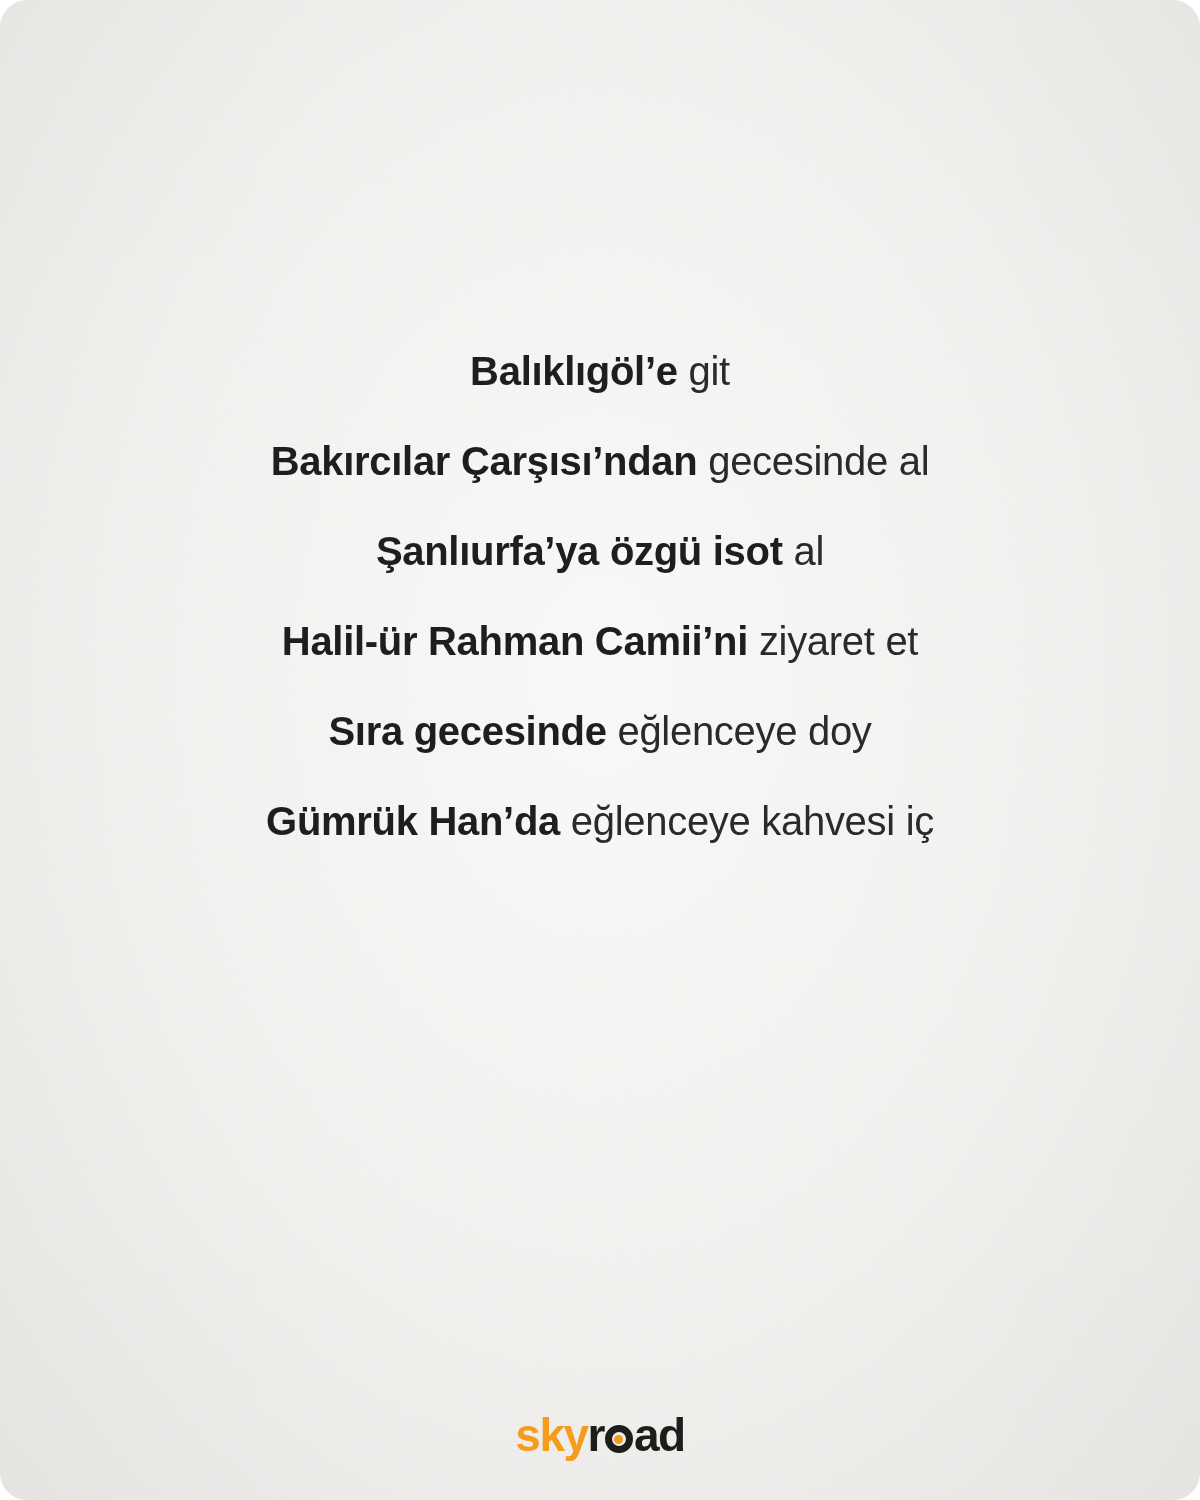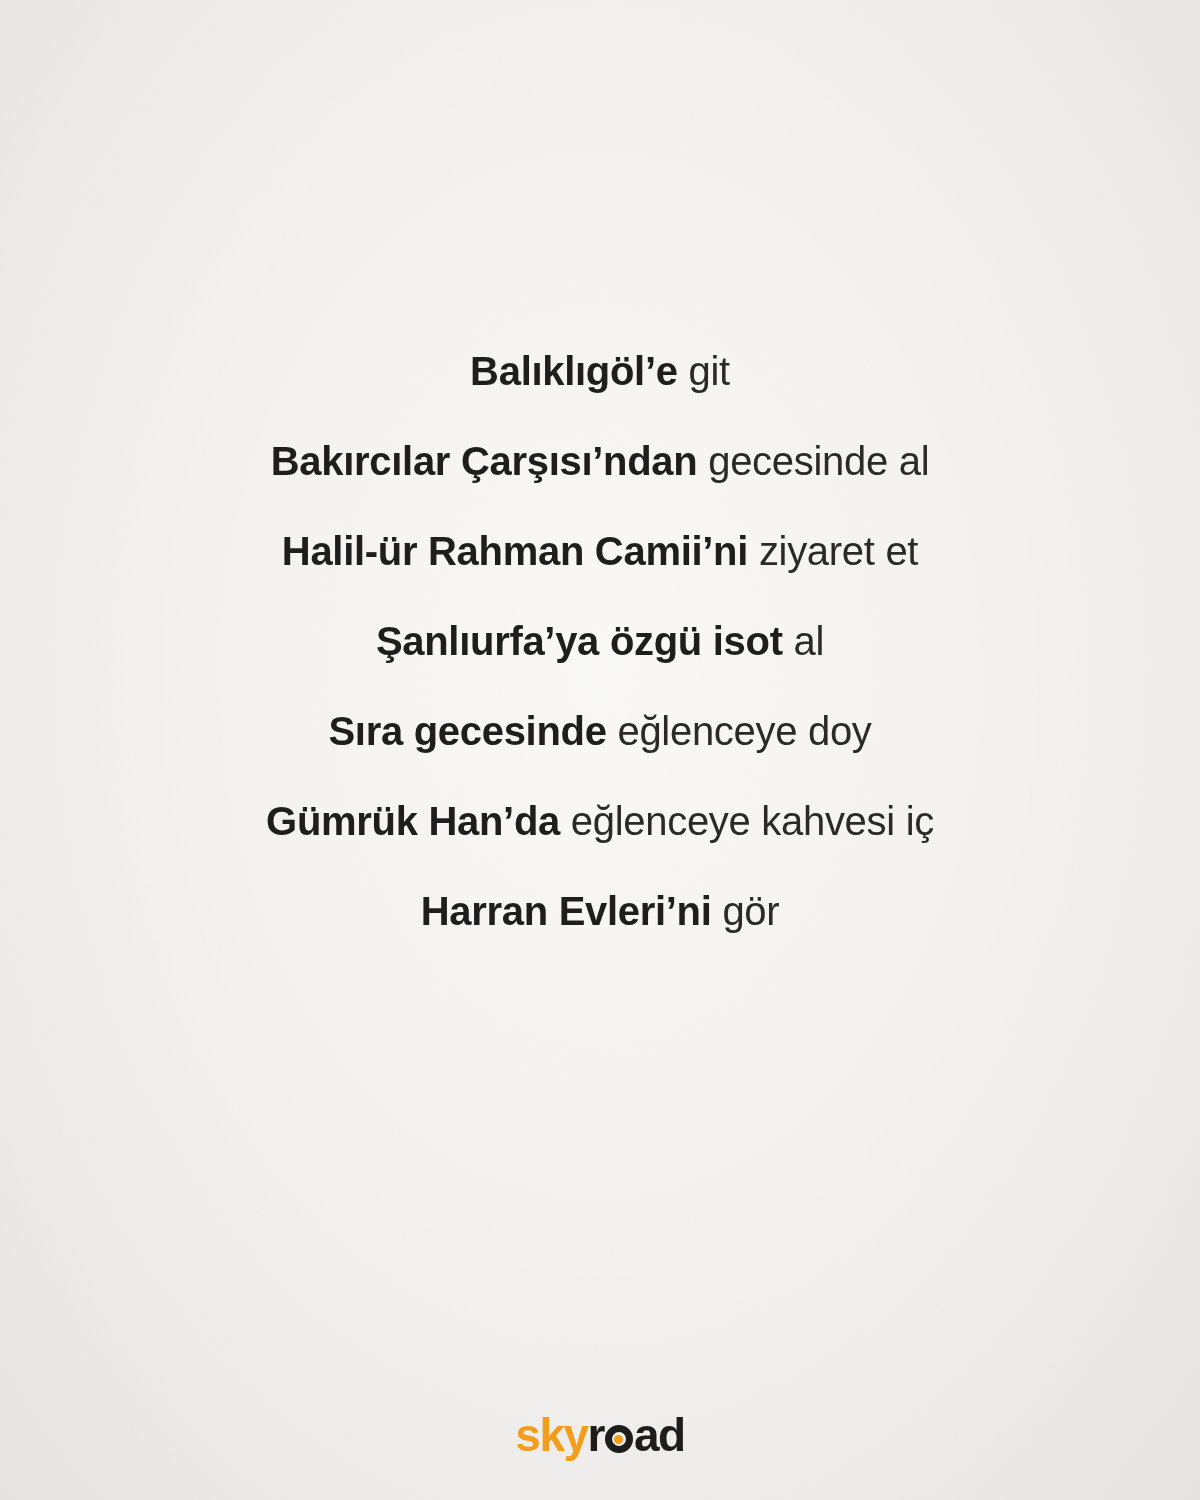--- a/index.html
+++ b/index.html
@@ -10,20 +10,21 @@
     width: 1200px;
     height: 1500px;
     font-family: "Liberation Sans", sans-serif;
   }
   .poster {
     position: relative;
     width: 1200px;
     height: 1500px;
     background: #f3f2f0;
     overflow: hidden;
+    border-radius: 27px;
   }
   
   .vignette {
     position: absolute;
     inset: 0;
     background: radial-gradient(ellipse at 50% 45%,
       rgba(255,255,255,0.55) 0%,
       rgba(255,255,255,0.0) 55%,
       rgba(120,120,115,0.10) 100%);
     pointer-events: none;
@@ -111,38 +112,34 @@
   <div class="list">
     <div class="line">
       <span class="b">Balıklıgöl’e</span>
       <span class="r">git</span>
     </div>
     <div class="line">
       <span class="b">Bakırcılar Çarşısı’ndan</span>
       <span class="r">gecesinde al</span>
     </div>
     <div class="line">
+      <span class="b">Şanlıurfa’ya özgü isot</span>
+      <span class="r">al</span>
+    </div>
+    <div class="line">
       <span class="b">Halil-ür Rahman Camii’ni</span>
       <span class="r">ziyaret et</span>
-    </div>
-    <div class="line">
-      <span class="b">Şanlıurfa’ya özgü isot</span>
-      <span class="r">al</span>
     </div>
     <div class="line">
       <span class="b">Sıra gecesinde</span>
       <span class="r">eğlenceye doy</span>
     </div>
     <div class="line">
       <span class="b">Gümrük Han’da</span>
       <span class="r">eğlenceye kahvesi iç</span>
-    </div>
-    <div class="line">
-      <span class="b">Harran Evleri’ni</span>
-      <span class="r">gör</span>
     </div>
   </div>
 
   <div class="logo-row">
     <div class="logo"><span class="sky">sky</span><span class="dark">r</span><span class="logo-o"><span class="dot"></span></span><span class="dark">ad</span></div>
   </div>
 
 </div>
 
 </body></html>

